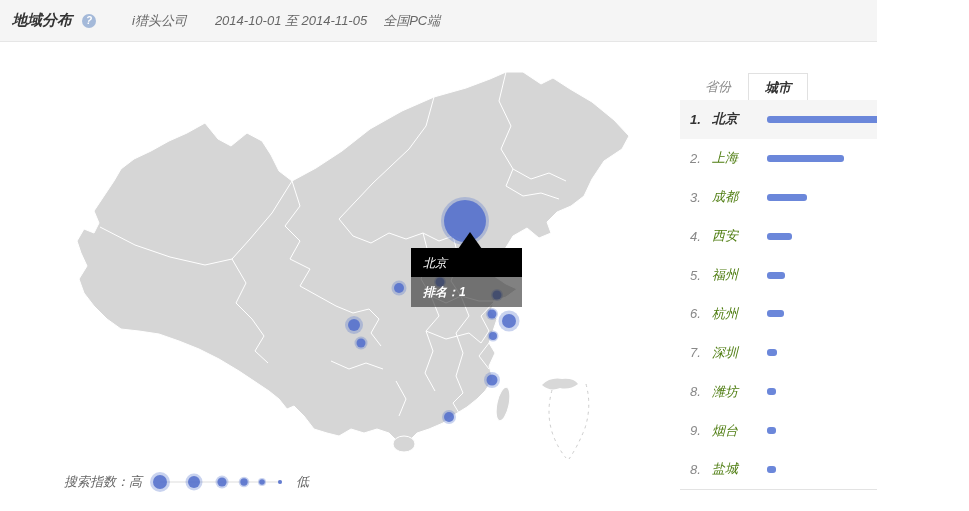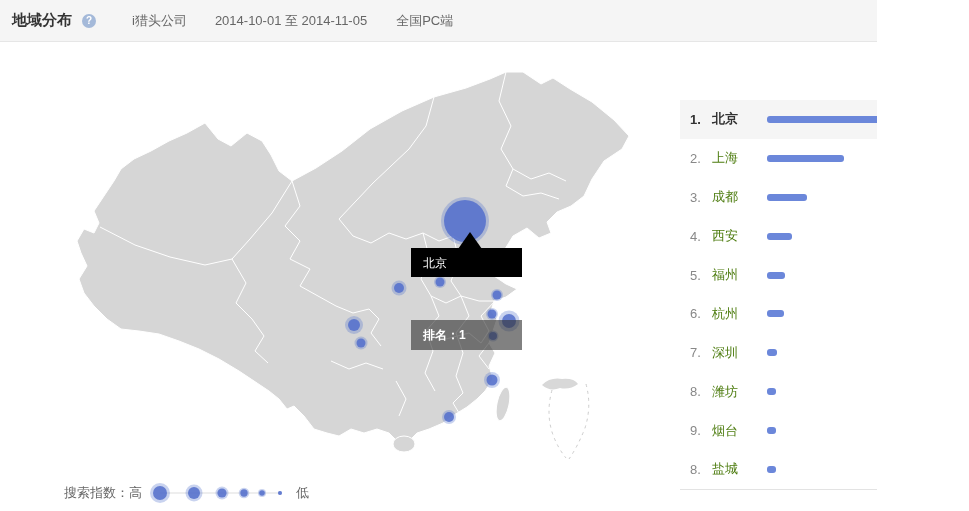--- a/index.html
+++ b/index.html
@@ -1,31 +1,31 @@
 <!DOCTYPE html>
 <html><head>
 <meta charset="utf-8">
 <style>
   * { margin:0; padding:0; box-sizing:border-box; }
   html,body { background:#fff; }
   body { font-family:"Liberation Sans","DejaVu Sans",sans-serif; }
-  .screen { position:relative; width:877px; height:511px; background:#fff; overflow:hidden; }
+  .screen { position:relative; width:877px; height:511px; background:#fff; overflow:hidden;font-style:italic; }
 
   
   .header { position:absolute; left:0; top:0; width:969px; height:42px;
             background:#f5f5f5; border-bottom:1px solid #e6e6e6;
             display:flex; align-items:center; padding-left:12px; }
   .header .title { font-size:15px; font-weight:bold; color:#333; }
   .help-icon { width:14px; height:14px; border-radius:50%; background:#a4b9d9; color:#fff;
                font-size:10px; font-weight:bold; line-height:14px; text-align:center;
                margin-left:10px; cursor:pointer; }
   .meta { font-size:13px; color:#666; }
   .m-keyword { margin-left:36px; }
   .m-dates   { margin-left:28px; }
-  .m-region  { margin-left:29px; }
+  .m-region  { margin-left:16px; }
   .m-platform{ margin-left:0; }
 
   
   .content { position:absolute; left:0; top:43px; width:969px; height:468px; background:#fff; }
 
   
   .map-svg { position:absolute; left:0; top:0; }
   .land { fill:#d6d6d6; stroke:#ffffff; stroke-width:1; }
   .borders { fill:none; stroke:#ffffff; stroke-width:1; stroke-linejoin:round; }
   .dash { fill:none; stroke:#cccccc; stroke-width:1; stroke-dasharray:3,4; }
@@ -34,24 +34,24 @@
   circle.core { fill:#5571cc; opacity:0.88; }
 
   
   .tooltip { position:absolute; left:411px; top:205px; width:111px; z-index:5; }
   .tooltip .arrow { position:absolute; left:47px; top:-16px; width:0; height:0;
                     border-left:12px solid transparent; border-right:12px solid transparent;
                     border-bottom:17px solid #000; }
   .tooltip .tt-head { background:#000; color:#fff; font-size:12px; height:29px;
                       line-height:31px; padding-left:12px; }
   .tooltip .tt-body { background:rgba(52,52,52,0.62); color:#fff; font-size:12px; font-weight:bold;
-                      height:30px; line-height:30px; padding-left:12px;margin-top:43px; }
-
-  
-  .legend { position:absolute; left:64px; top:436px; height:28px; display:flex; align-items:center;text-align:right; }
+                      height:30px; line-height:30px; padding-left:12px; }
+
+  
+  .legend { position:absolute; left:64px; top:425px; height:28px; display:flex; align-items:center;text-align:right; }
   .legend .lg-text { font-size:13px; color:#666; }
   .legend svg { display:block; margin:0 2px; }
   .legend line { stroke:#dddddd; stroke-width:1; }
 
   
   .side { position:absolute; left:680px; top:0; width:289px; height:468px; }
   .tabs { position:absolute; left:0; top:30px; width:260px; height:28px;
           border-bottom:1px solid #e1e1e1; display:flex; padding-left:8px; }
   .tab { width:60px; height:28px; line-height:28px; text-align:center; font-size:13px;
          color:#8b8b8b; cursor:pointer; }
@@ -187,20 +187,24 @@
             <circle cx="118" cy="14" r="4" class="halo"></circle>
             <circle cx="118" cy="14" r="2.8" class="core"></circle>
             <circle cx="136" cy="14" r="2" class="halo"></circle>
             <circle cx="136" cy="14" r="2" class="core"></circle>
           </g>
       </svg>
       <span class="lg-text">低</span>
     </div>
 
     <div class="side">
+      <div class="tabs">
+        <div class="tab">省份</div>
+        <div class="tab active">城市</div>
+      </div>
       <div class="city-list">
           <div class="city-row first">
             <span class="rank">1.</span>
             <span class="cname">北京</span>
             <span class="bar" style="width: 143px;"></span>
           </div>
           <div class="city-row">
             <span class="rank">2.</span>
             <span class="cname">上海</span>
             <span class="bar" style="width: 77px;"></span>

